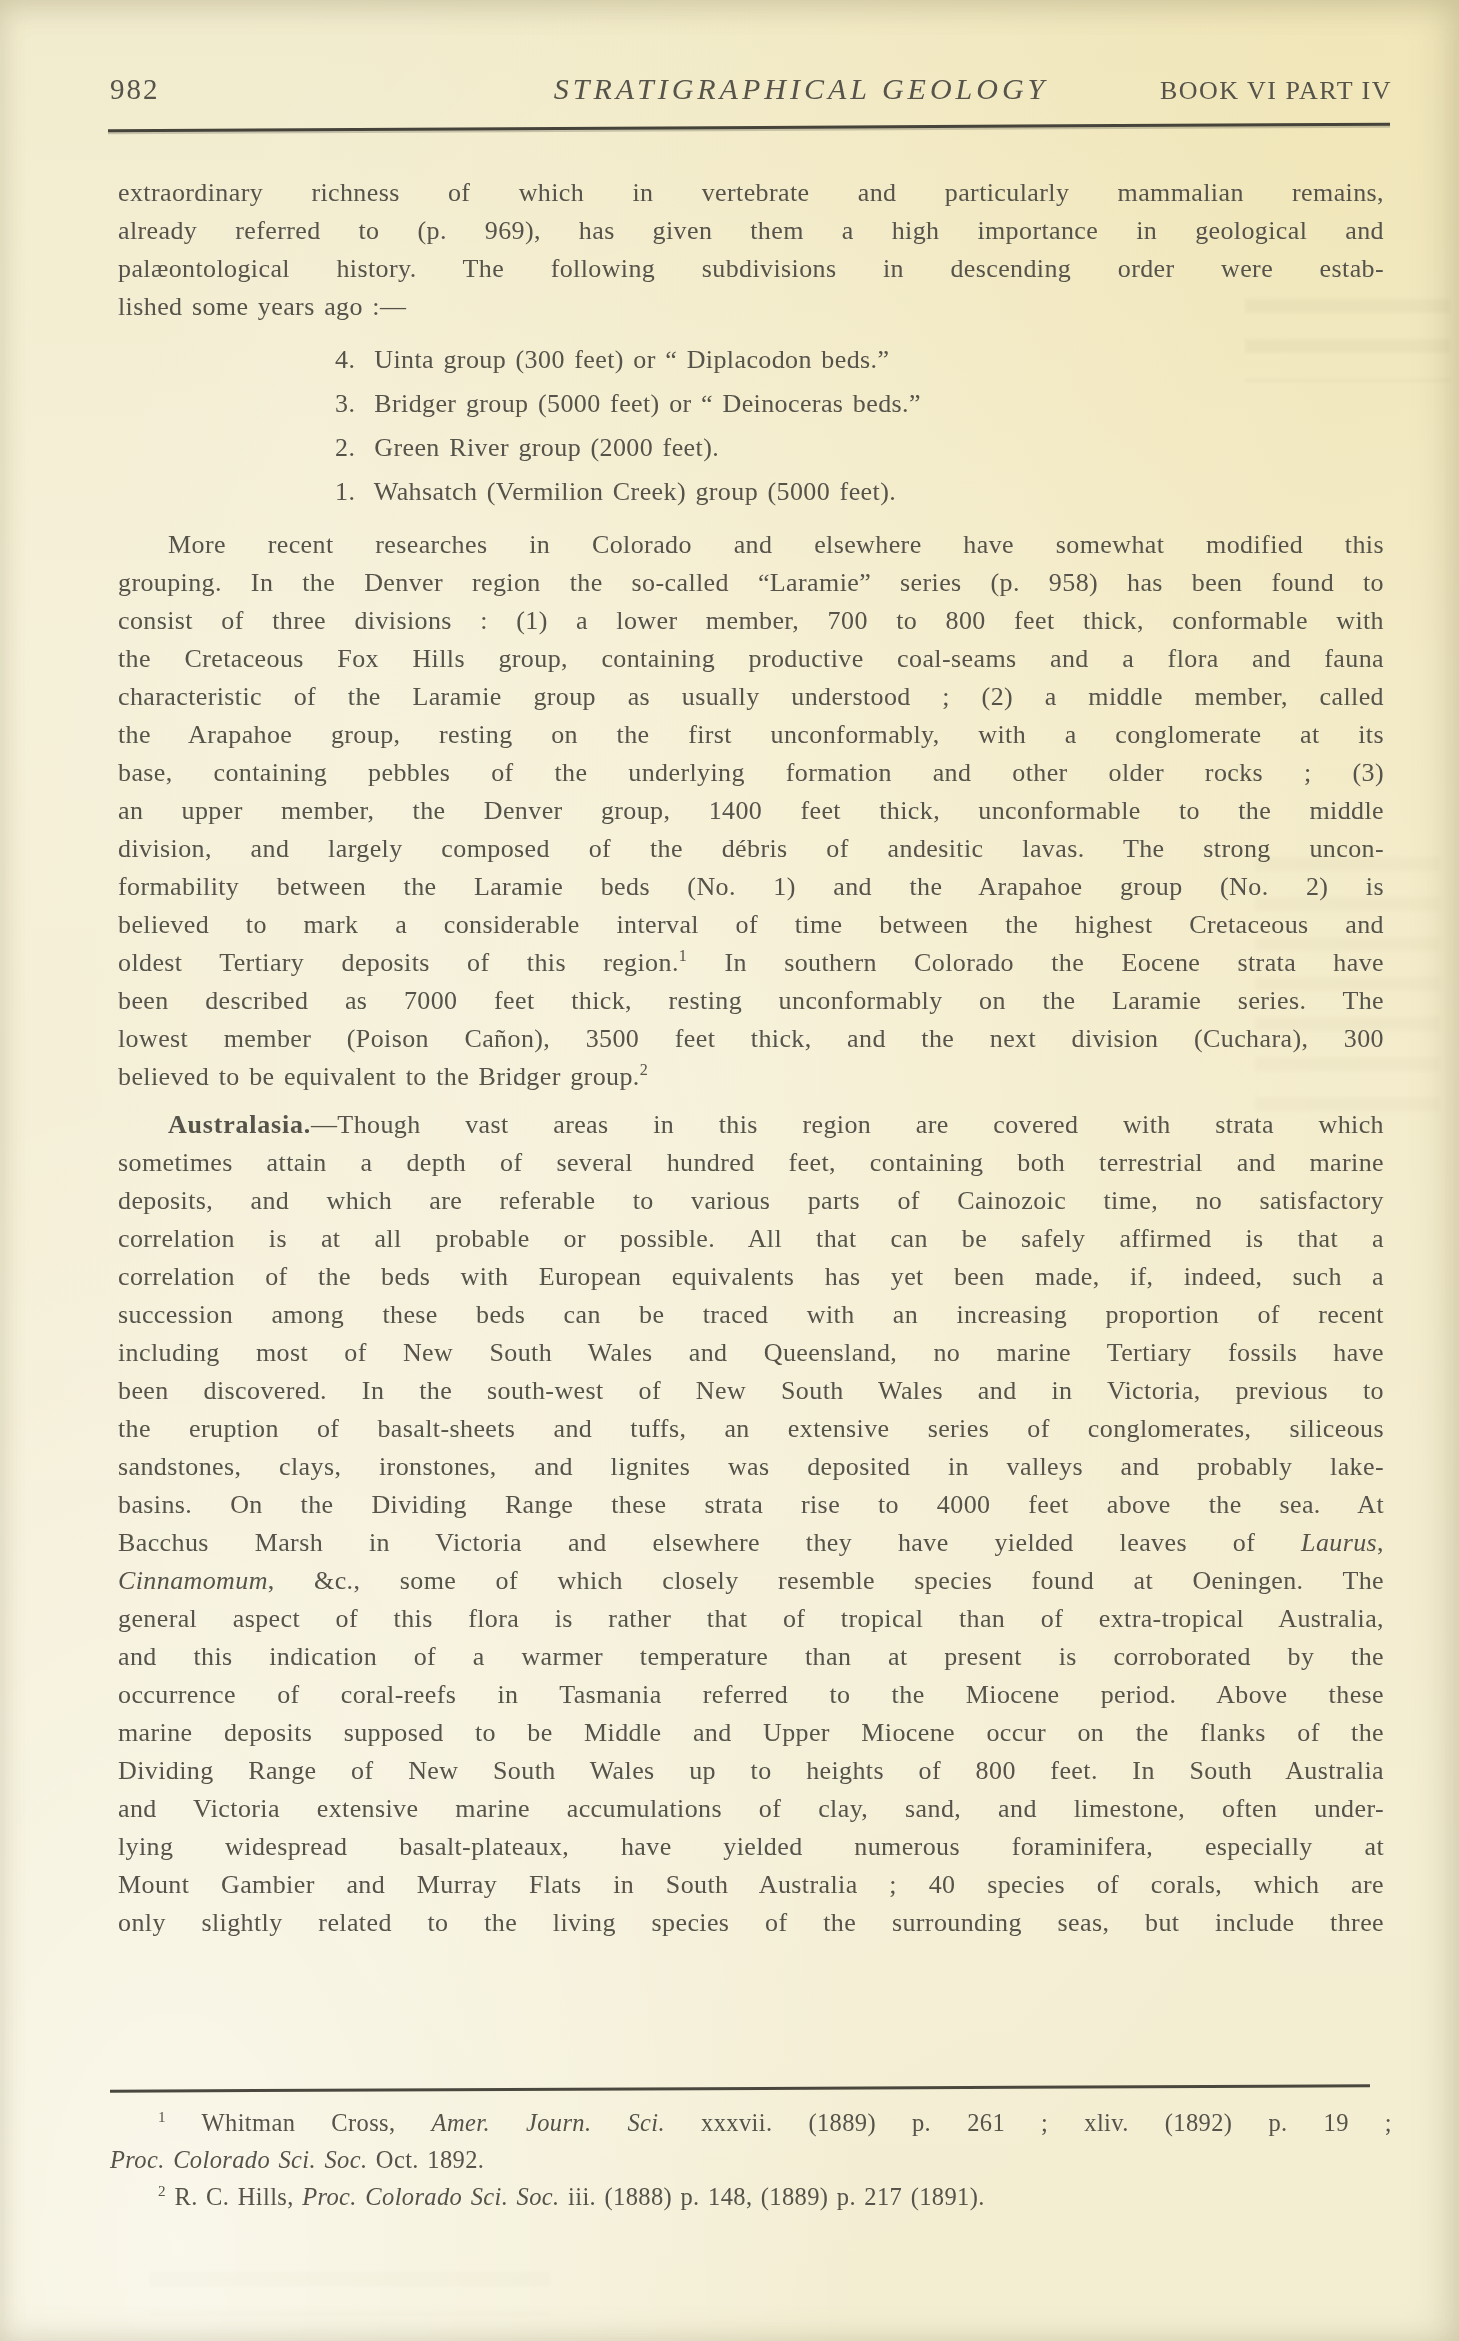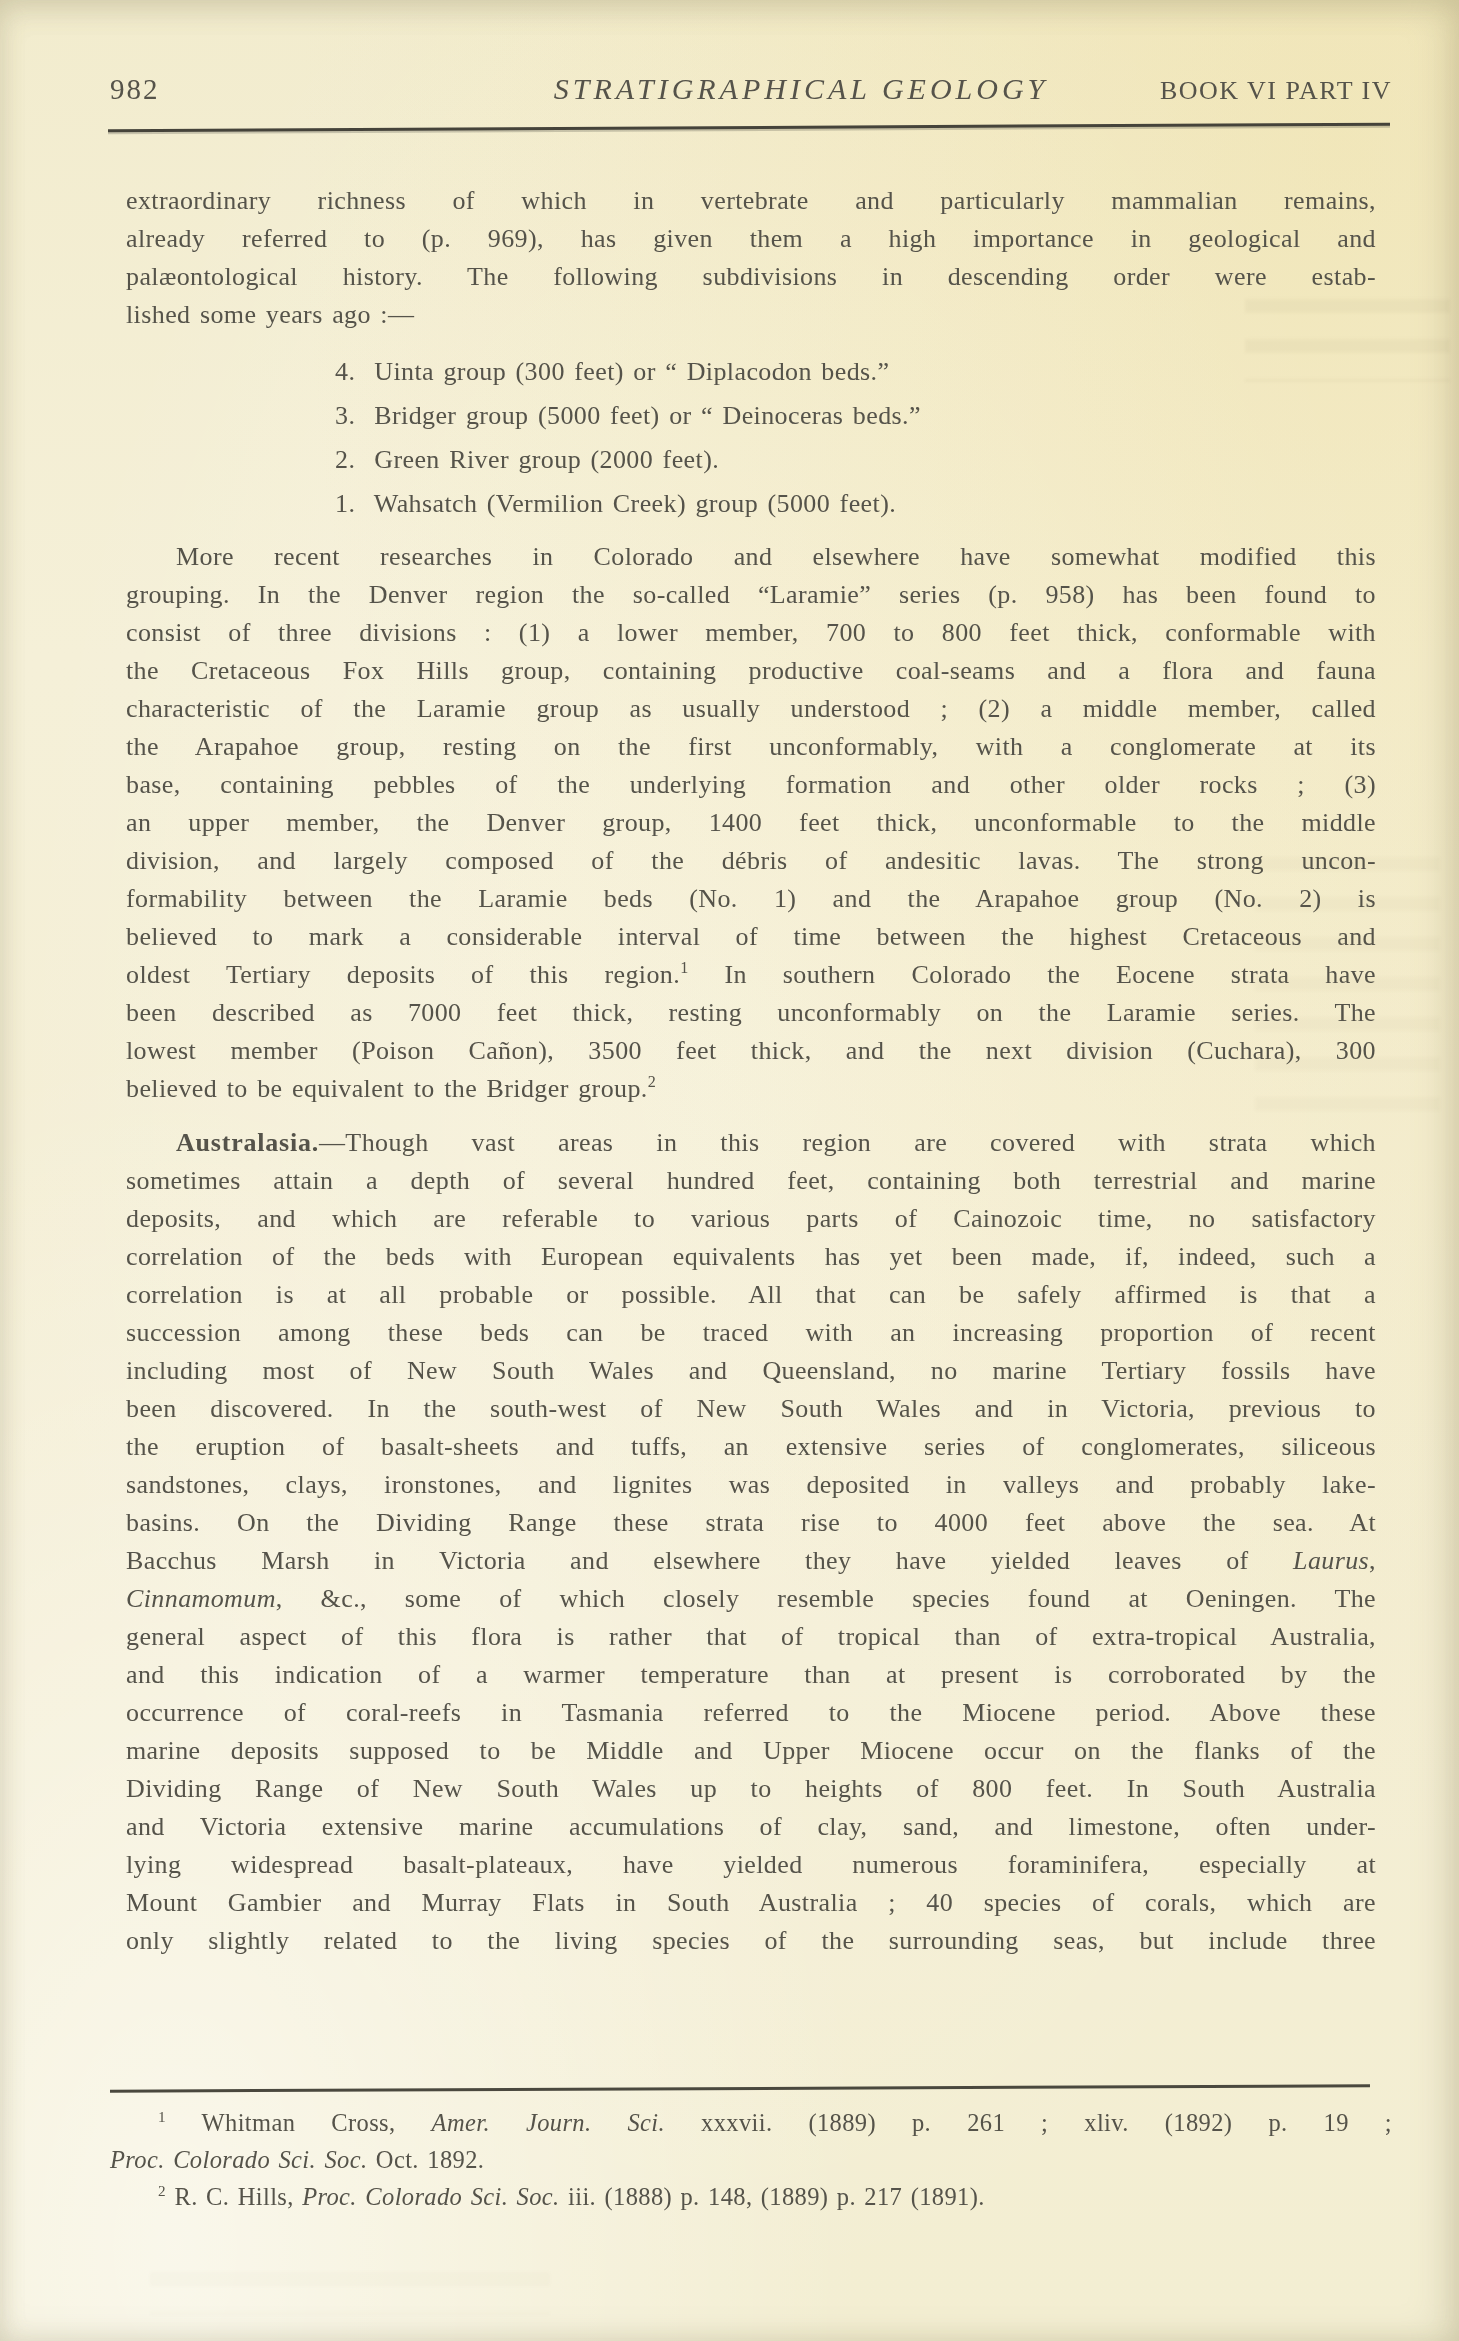--- a/index.html
+++ b/index.html
@@ -30,21 +30,21 @@
     white-space:nowrap;transform:translateX(30px);margin-left:40px;
   }
   .book-part{font-size:26px;letter-spacing:1.5px;justify-self:end;white-space:nowrap;}
   .header-rule{
     position:absolute;left:108px;top:126px;width:1282px;height:3px;
     background:#45433a;transform:rotate(-0.3deg);
     box-shadow:0 2px 0 rgba(69,67,58,0.25);
   }
   
   .body-text{position:absolute;left:110px;top:166px;width:1282px;}
-  .para{margin:16px;}
+  .para{margin:8px;}
   .para + .para{margin-top:10px;}
   .line{
     font-size:26px;line-height:38px;letter-spacing:0.015em;word-spacing:0.10em;
     text-align:justify;text-align-last:justify;
   }
   .line.last{text-align-last:left;}
   .para.indent .line.first{text-indent:50px;}
   .para.list{margin:12px 0;padding-left:225px;}
   .para.list .line{
     text-align:left;text-align-last:left;line-height:44px;white-space:pre-wrap;
@@ -115,22 +115,22 @@
       <div class="line">believed to mark a considerable interval of time between the highest Cretaceous and</div>
       <div class="line">oldest Tertiary deposits of this region.<sup>1</sup>  In southern Colorado the Eocene strata have</div>
       <div class="line">been described as 7000 feet thick, resting unconformably on the Laramie series.  The</div>
       <div class="line">lowest member (Poison Cañon), 3500 feet thick, and the next division (Cuchara), 300</div>
       <div class="line last">believed to be equivalent to the Bridger group.<sup>2</sup></div>
     </div>
     <div class="para indent">
       <div class="line first"><b>Australasia.</b>—Though vast areas in this region are covered with strata which</div>
       <div class="line">sometimes attain a depth of several hundred feet, containing both terrestrial and marine</div>
       <div class="line">deposits, and which are referable to various parts of Cainozoic time, no satisfactory</div>
+      <div class="line">correlation is at all probable or possible.  All that can be safely affirmed is that a</div>
       <div class="line">correlation of the beds with European equivalents has yet been made, if, indeed, such a</div>
-      <div class="line">correlation is at all probable or possible.  All that can be safely affirmed is that a</div>
       <div class="line">succession among these beds can be traced with an increasing proportion of recent</div>
       <div class="line">including most of New South Wales and Queensland, no marine Tertiary fossils have</div>
       <div class="line">been discovered.  In the south-west of New South Wales and in Victoria, previous to</div>
       <div class="line">the eruption of basalt-sheets and tuffs, an extensive series of conglomerates, siliceous</div>
       <div class="line">sandstones, clays, ironstones, and lignites was deposited in valleys and probably lake-</div>
       <div class="line">basins.  On the Dividing Range these strata rise to 4000 feet above the sea.  At</div>
       <div class="line">Bacchus Marsh in Victoria and elsewhere they have yielded leaves of <i>Laurus</i>,</div>
       <div class="line"><i>Cinnamomum</i>, &amp;c., some of which closely resemble species found at Oeningen.  The</div>
       <div class="line">general aspect of this flora is rather that of tropical than of extra-tropical Australia,</div>
       <div class="line">and this indication of a warmer temperature than at present is corroborated by the</div>

